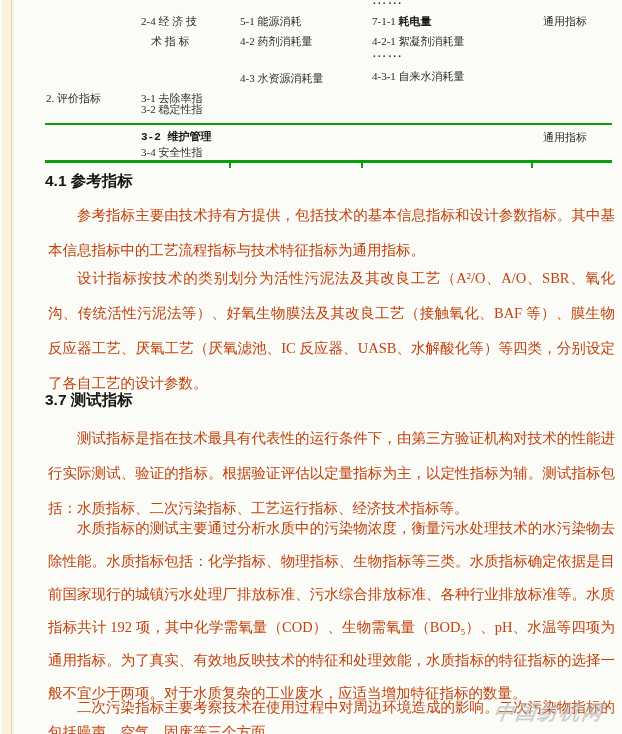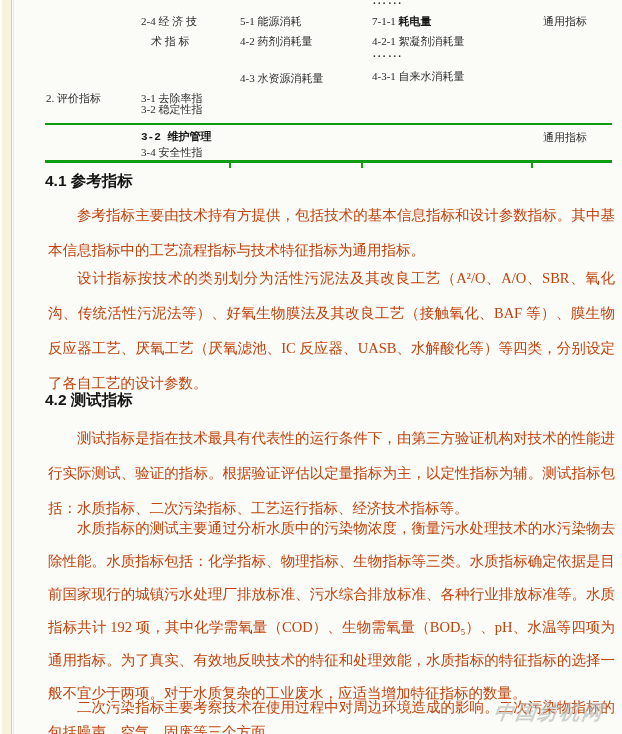--- a/index.html
+++ b/index.html
@@ -67,18 +67,18 @@
 
 <div class="gline" style="top:160px;height:3px"></div>
 <div class="tick" style="left:229px;top:163px"></div>
 <div class="tick" style="left:361px;top:163px"></div>
 <div class="tick" style="left:531px;top:163px"></div>
 
 <h2 class="hd" style="top:171px">4.1 参考指标</h2>
 <p class="para" style="top:195px">参考指标主要由技术持有方提供，包括技术的基本信息指标和设计参数指标。其中基本信息指标中的工艺流程指标与技术特征指标为通用指标。</p>
 <p class="para" style="top:258px">设计指标按技术的类别划分为活性污泥法及其改良工艺（A²/O、A/O、SBR、氧化沟、传统活性污泥法等）、好氧生物膜法及其改良工艺（接触氧化、BAF 等）、膜生物反应器工艺、厌氧工艺（厌氧滤池、IC 反应器、UASB、水解酸化等）等四类，分别设定了各自工艺的设计参数。</p>
 
-<h2 class="hd" style="top:390px">4.2 测试指标</h2>
+<h2 class="hd" style="top:390px">3.7 测试指标</h2>
 <p class="para" style="top:418px">测试指标是指在技术最具有代表性的运行条件下，由第三方验证机构对技术的性能进行实际测试、验证的指标。根据验证评估以定量指标为主，以定性指标为辅。测试指标包括：水质指标、二次污染指标、工艺运行指标、经济技术指标等。</p>
 <p class="para" style="top:509px;line-height:33px">水质指标的测试主要通过分析水质中的污染物浓度，衡量污水处理技术的水污染物去除性能。水质指标包括：化学指标、物理指标、生物指标等三类。水质指标确定依据是目前国家现行的城镇污水处理厂排放标准、污水综合排放标准、各种行业排放标准等。水质指标共计 192 项，其中化学需氧量（COD）、生物需氧量（BOD₅）、pH、水温等四项为通用指标。为了真实、有效地反映技术的特征和处理效能，水质指标的特征指标的选择一般不宜少于两项。对于水质复杂的工业废水，应适当增加特征指标的数量。</p>
 <p class="para" style="top:692px;line-height:25px">二次污染指标主要考察技术在使用过程中对周边环境造成的影响。二次污染物指标的包括噪声、空气、固废等三个方面。</p>
 
 <div class="watermark">中国纺机网</div>
 
 </body></html>

